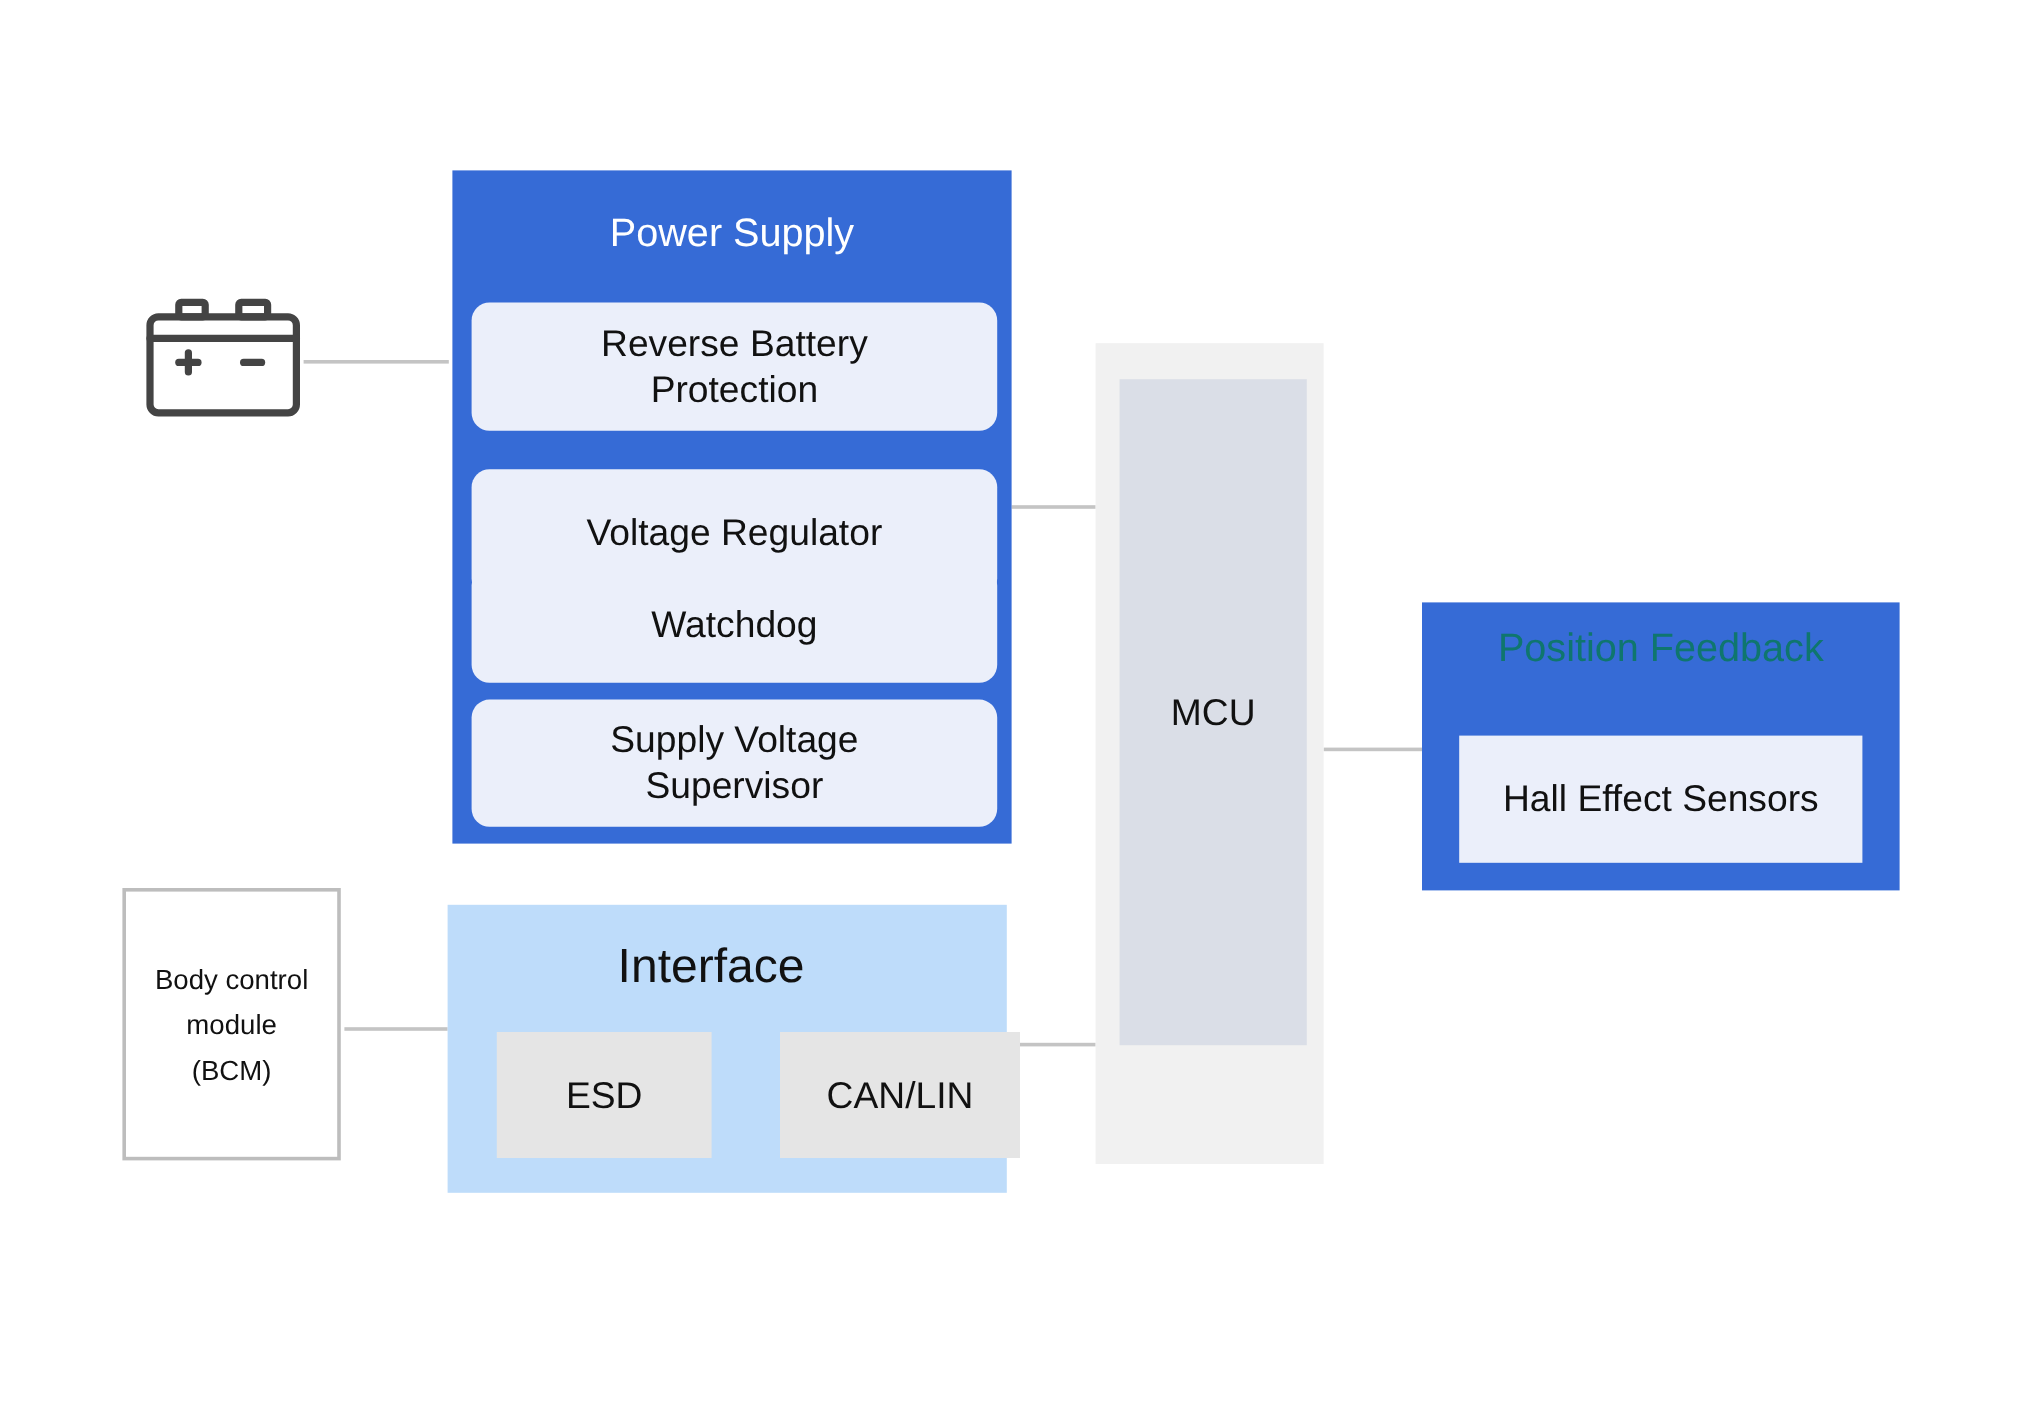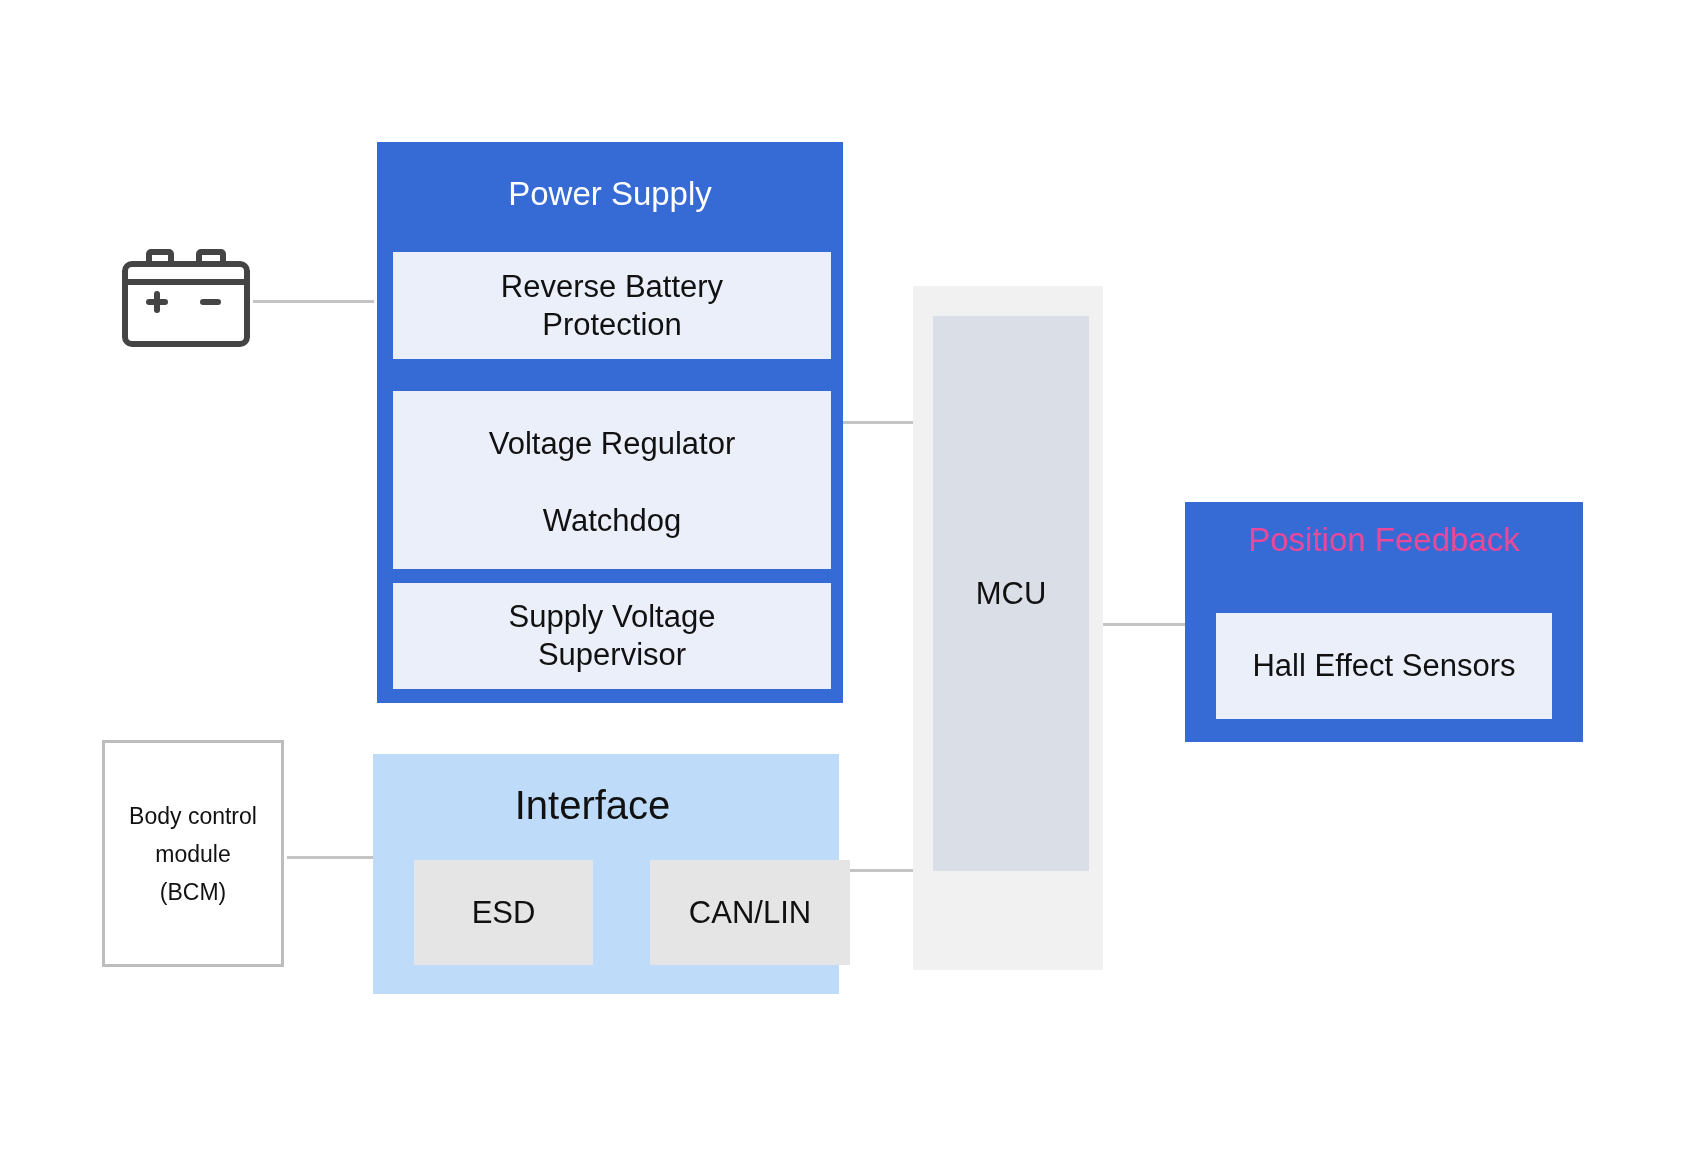--- a/index.html
+++ b/index.html
@@ -5,29 +5,29 @@
   html, body { margin: 0; padding: 0; background: #ffffff; }
   body { width: 1692px; height: 1170px; position: relative; overflow: hidden;
          font-family: "Liberation Sans", "DejaVu Sans", sans-serif; color: #111111; }
   .abs { position: absolute; box-sizing: border-box; }
   .center { display: flex; align-items: center; justify-content: center; text-align: center; }
   .line { position: absolute; background: #c4c4c4; height: 3px; }
 
   
   #power { left: 377px; top: 142px; width: 466px; height: 561px; background: #366bd6; }
   #power-title { left: 377px; top: 142px; width: 466px; height: 104px; color: #ffffff; font-size: 33px; }
-  .ps-item { left: 393px; width: 438px; background: #ebeffa; font-size: 31px; line-height: 38px; }
+  .ps-item { left: 393px; width: 438px; background: #ebeffa; font-size: 31px; line-height: 38px; border-radius: 15px; }
 
   
   #mcu-outer { left: 913px; top: 286px; width: 190px; height: 684px; background: #f1f1f1; }
   #mcu-inner { left: 933px; top: 316px; width: 156px; height: 555px; background: #dadee7; font-size: 31px; }
 
   
   #pos { left: 1185px; top: 502px; width: 398px; height: 240px; background: #366bd6; }
-  #pos-title { left: 1185px; top: 510px; width: 398px; height: 60px; color: #ec4899; font-size: 33px; }
+  #pos-title { left: 1185px; top: 510px; width: 398px; height: 60px; color: #0f766e; font-size: 33px; }
   #hall { left: 1216px; top: 613px; width: 336px; height: 106px; background: #ebeffa; font-size: 31px; justify-content: center; }
 
   
   #iface { left: 373px; top: 754px; width: 466px; height: 240px; background: #bedcfa; }
   #iface-title { left: 373px; top: 780px; width: 439px; height: 50px; font-size: 40px; }
   .iface-item { top: 860px; height: 105px; background: #e5e5e5; font-size: 31px; }
 
   
   #bcm { left: 102px; top: 740px; width: 182px; height: 227px; border: 3px solid #bdbdbd; background: #ffffff;
          font-size: 23px; line-height: 38px; }

